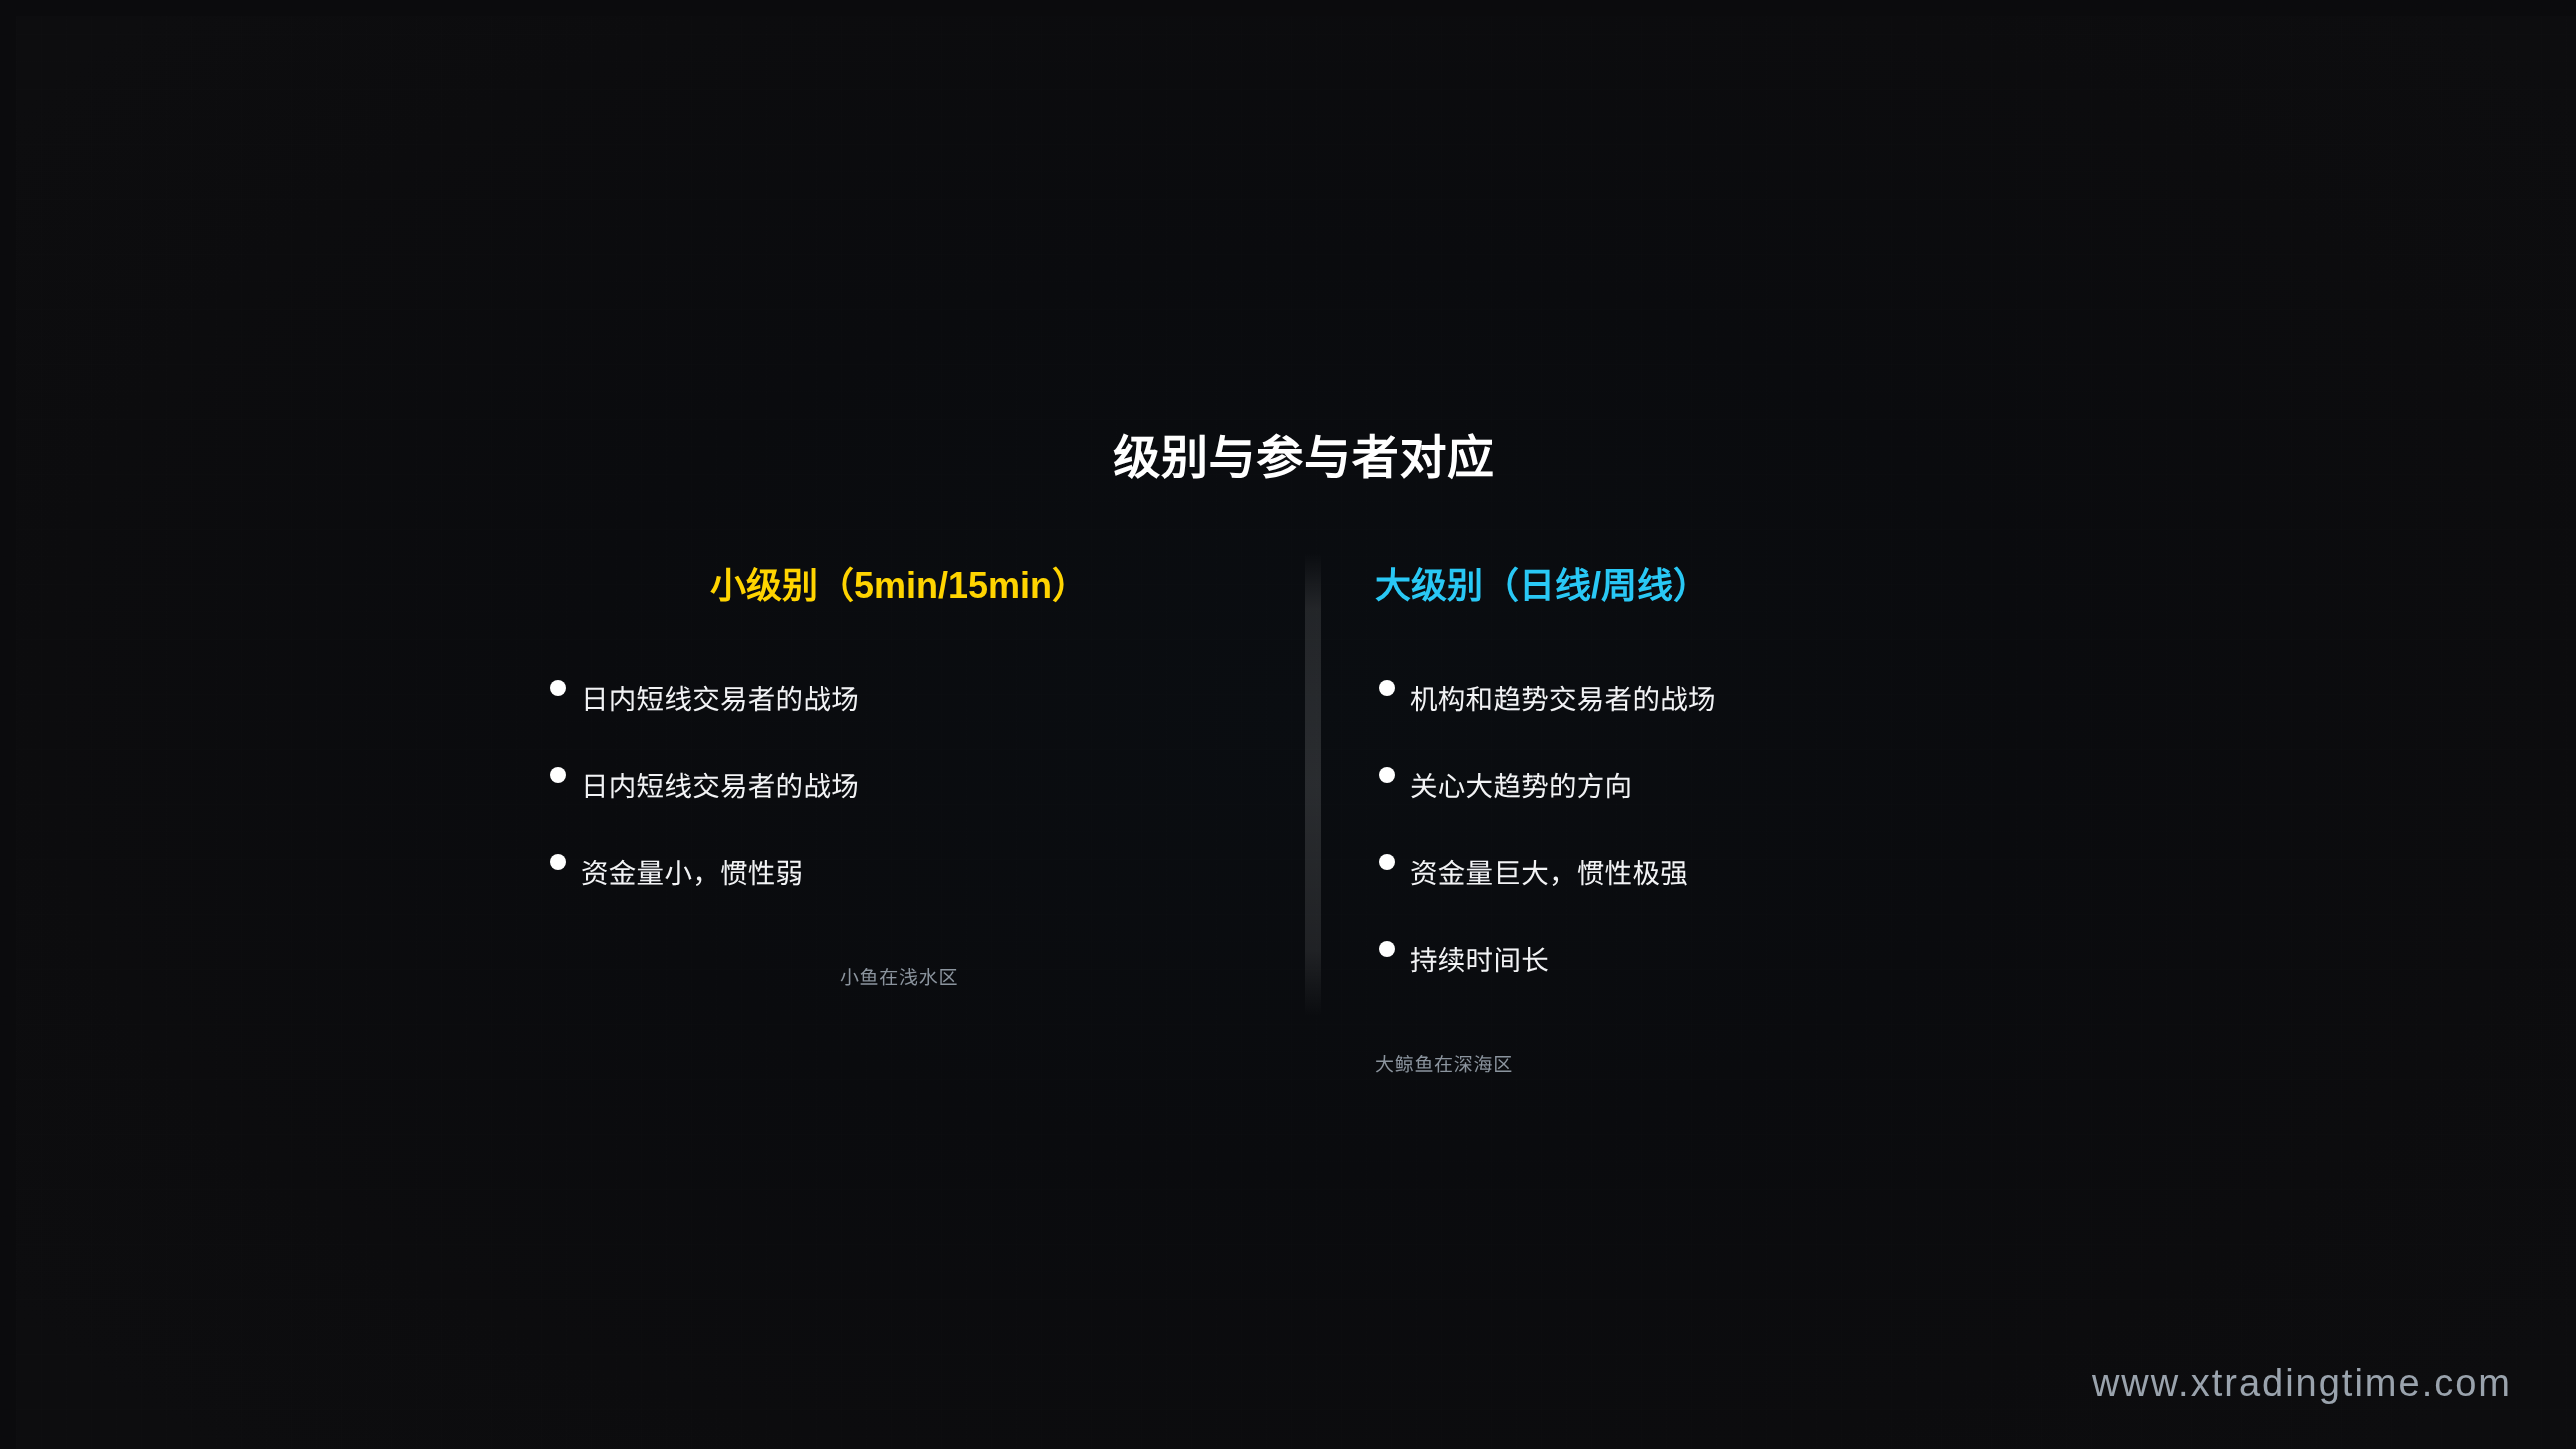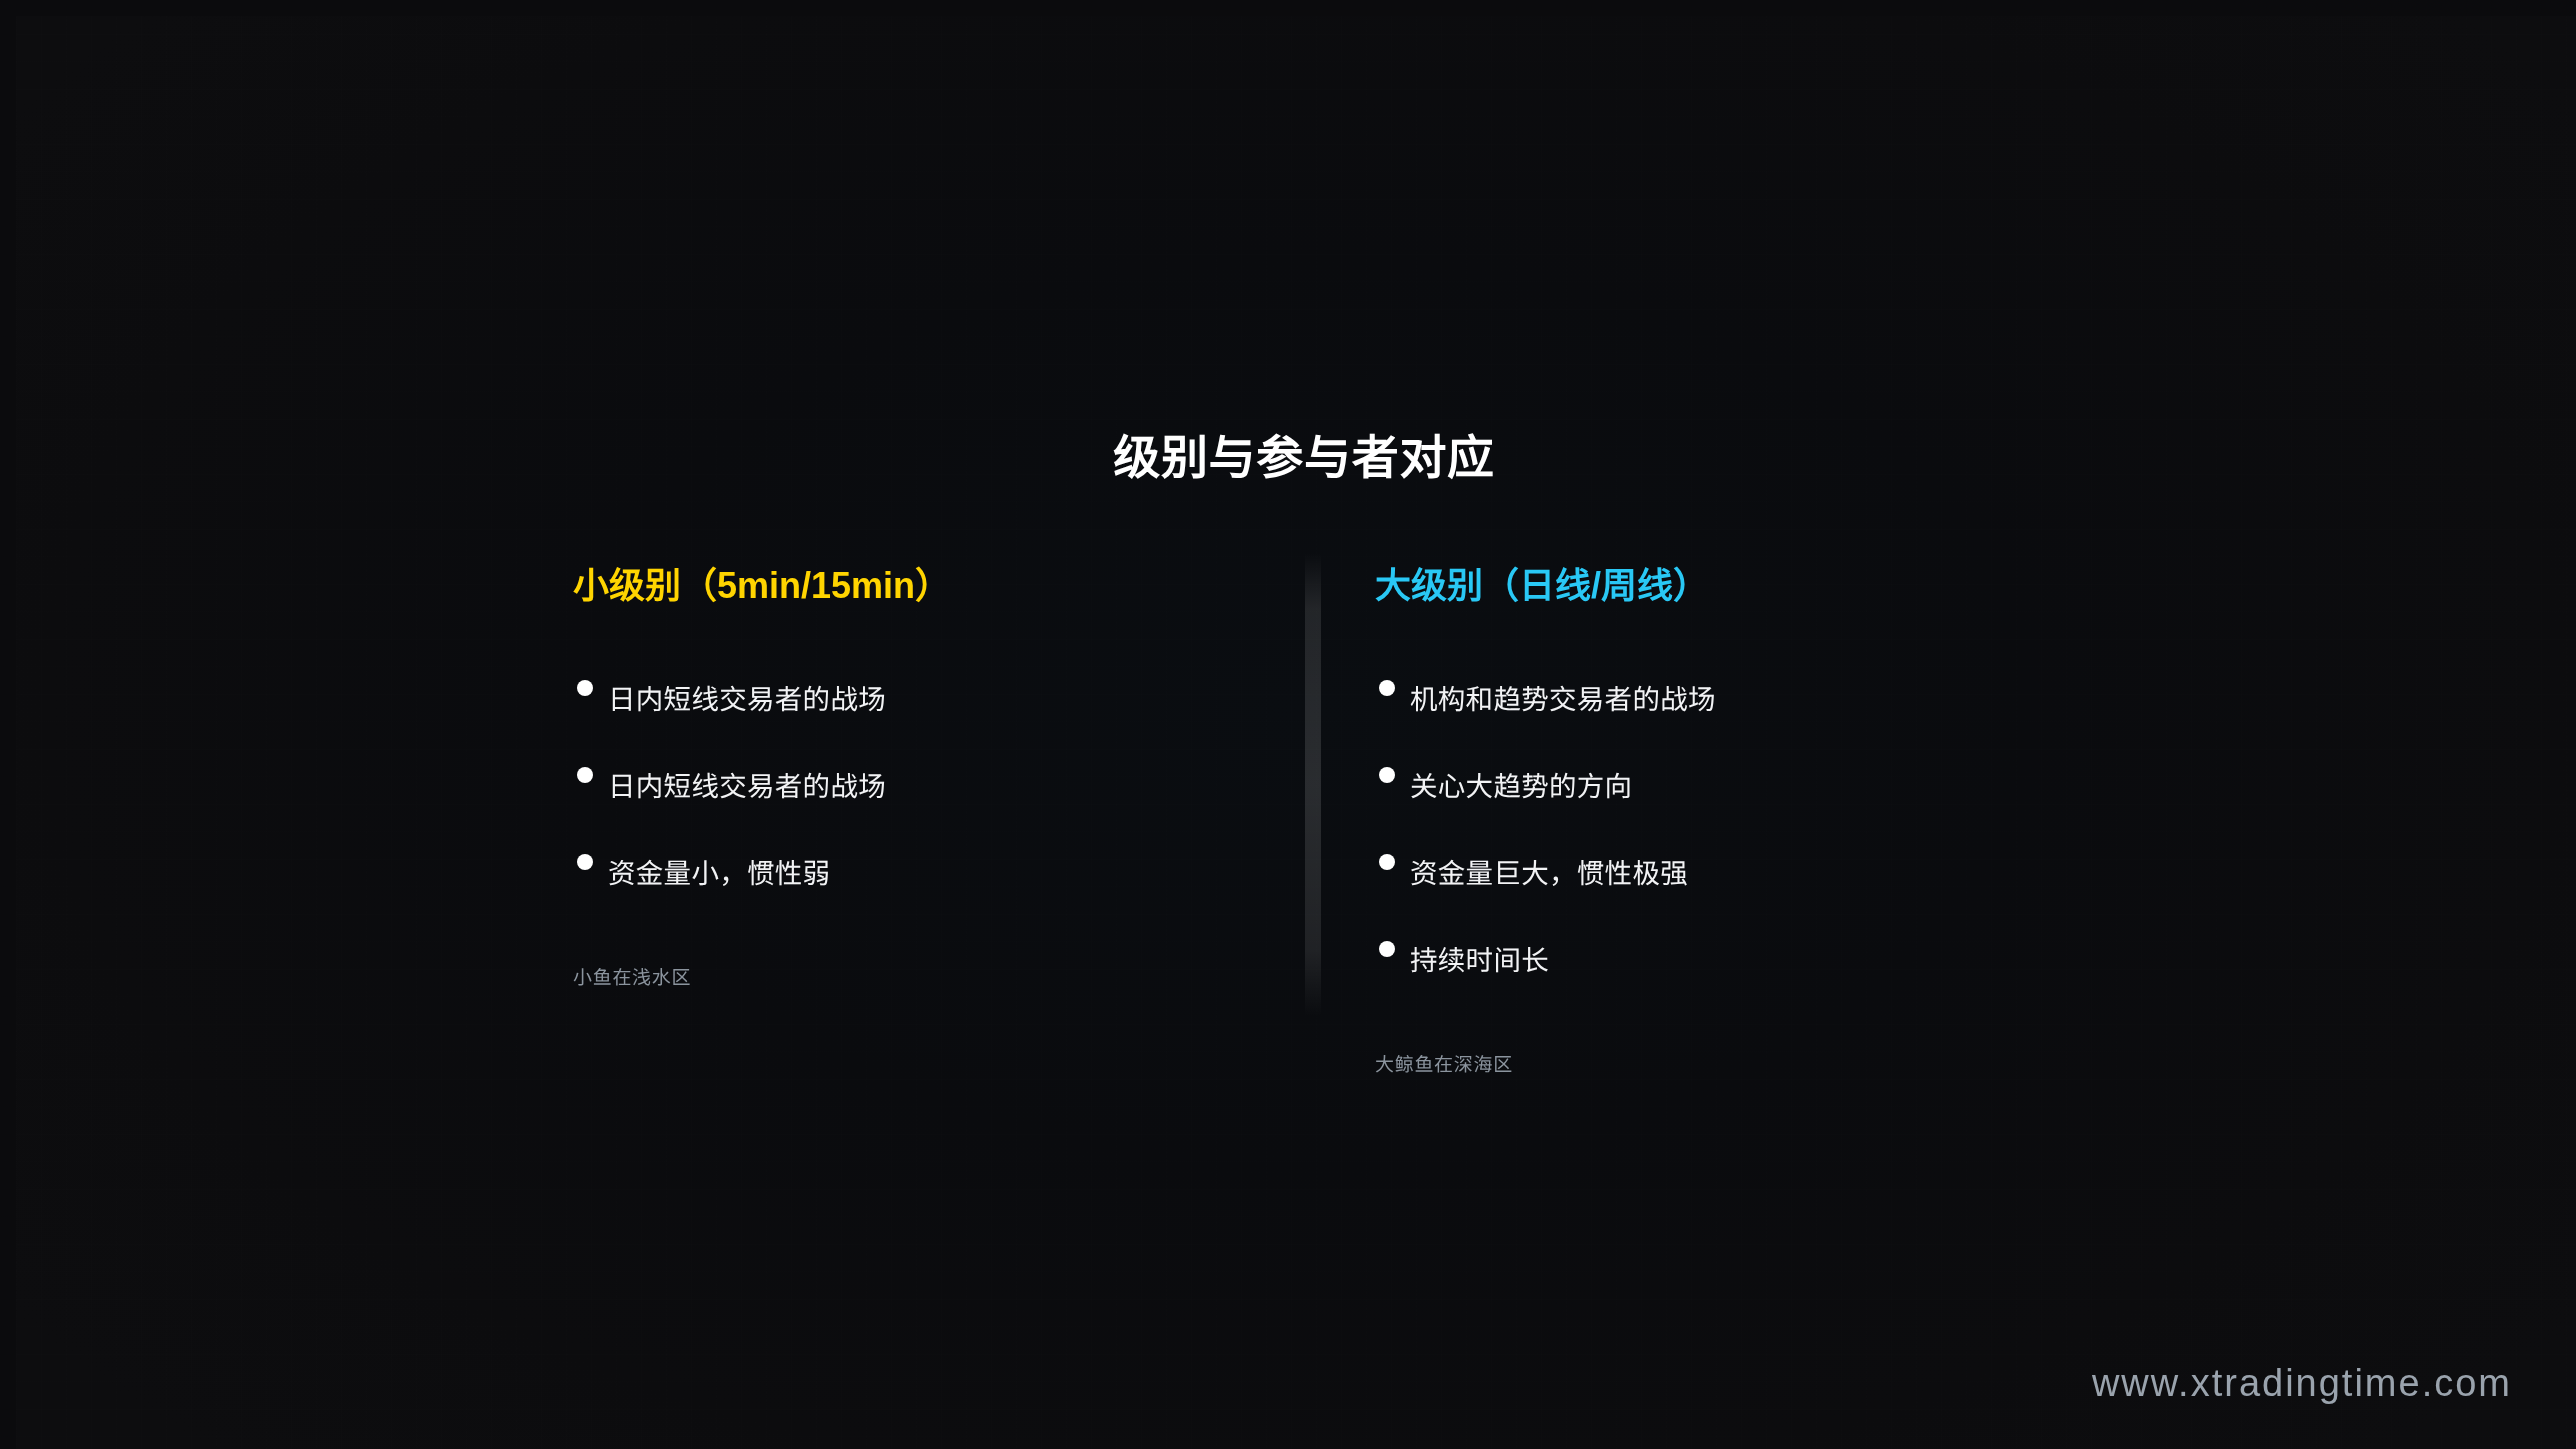--- a/index.html
+++ b/index.html
@@ -62,21 +62,21 @@
     width: 2576px;
     height: 530px;
     z-index: 3;
   }
 
   .column {
     position: absolute;
     top: 0;
     width: 738px;
   }
-  .column.left  { left: 541px; }
+  .column.left  { left: 514px; text-align: center; }
   .column.right { left: 1343px; }
 
   .col-heading {
     font-size: 36px;
     font-weight: 700;
     line-height: 1.18;
     white-space: nowrap;
     letter-spacing: 0px;
   }
   .col-heading.amber { color: #FFD400; }

